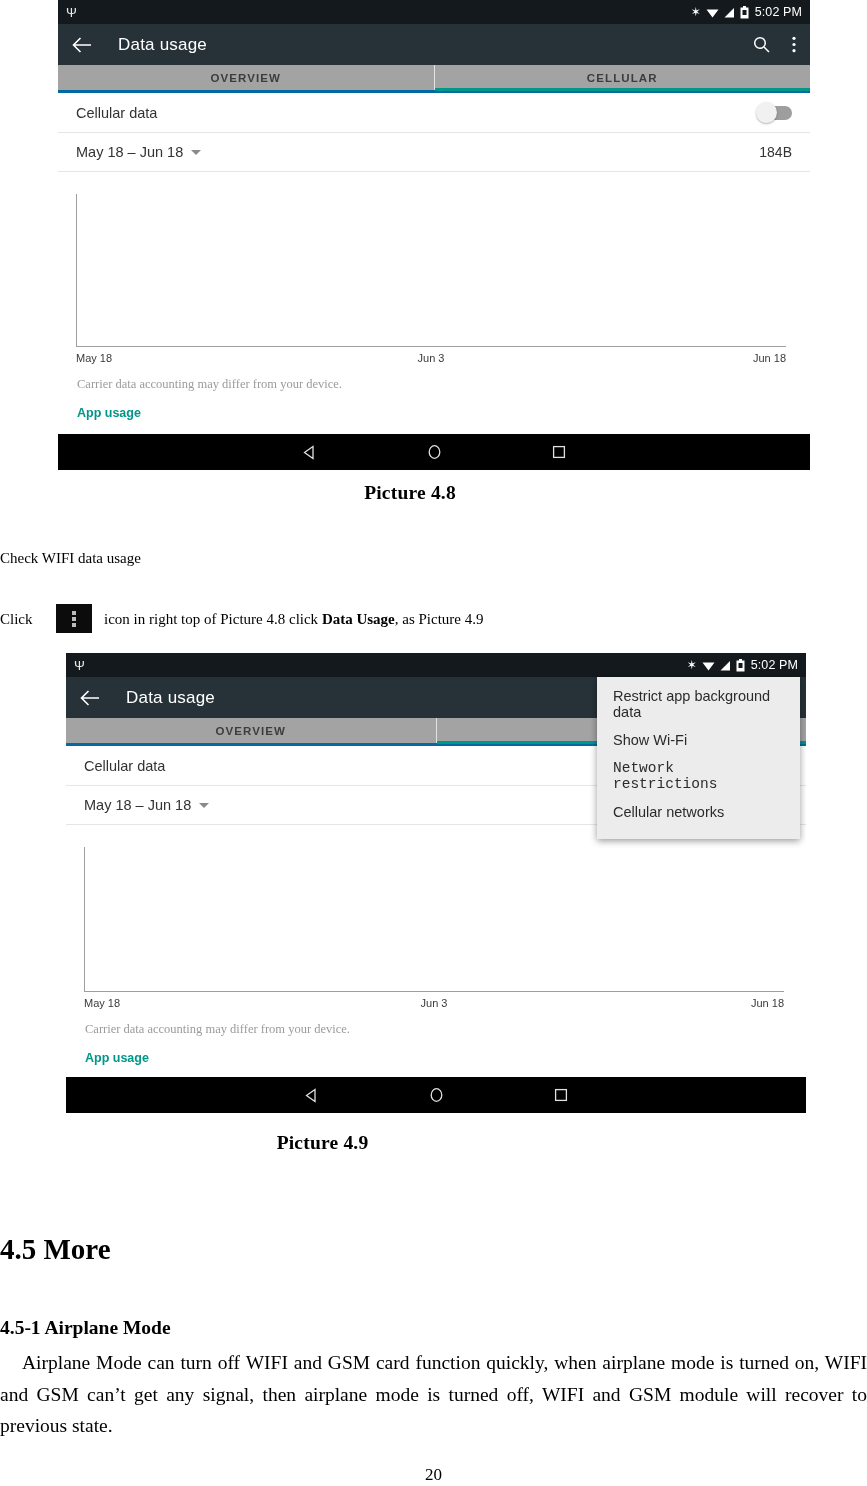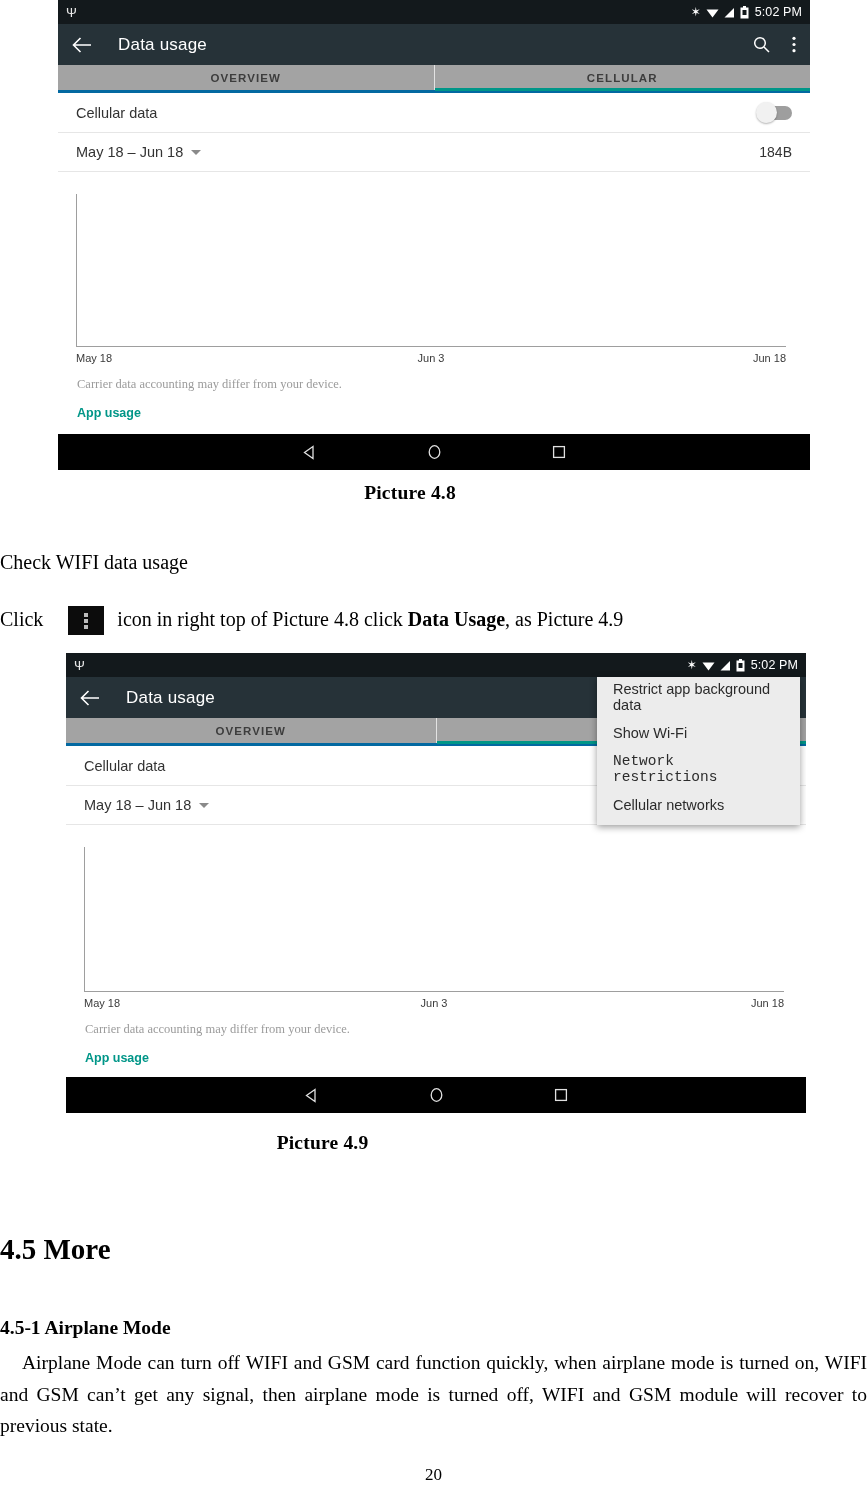--- a/index.html
+++ b/index.html
@@ -10,21 +10,21 @@
     background: #ffffff;
     font-family: "Liberation Serif", serif;
     color: #000000;
     position: relative;
     overflow: hidden;
   }
 
   
   .doc-line {
     font-family: "Liberation Serif", serif;
-    font-size: 20px;
+    font-size: 15px;
     color: #000;
     line-height: 1.55;
   }
   .caption {
     text-align: center;
     font-family: "Liberation Serif", serif;
     font-weight: bold;
     font-size: 19.5px;
     letter-spacing: .2px;
   }
@@ -178,21 +178,21 @@
     align-items: center;
     justify-content: center;
     gap: 110px;
   }
 
   .popup {
     position: absolute;
     background: #ececec;
     box-shadow: 0 2px 7px rgba(0,0,0,.4);
     z-index: 20;
-    padding: 2px 0;
+    padding: 9px 0;
   }
   .popup-item {
     font-size: 14.5px;
     color: #2b2b2b;
     font-family: "Liberation Sans", sans-serif;
     padding: 0 16px;
     display: flex;
     align-items: center;
   }
 

